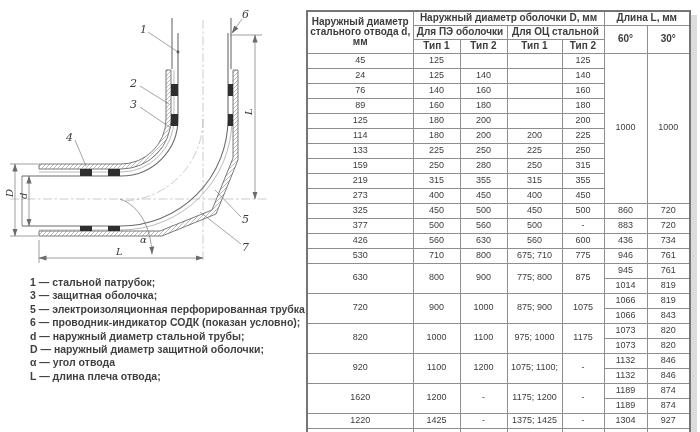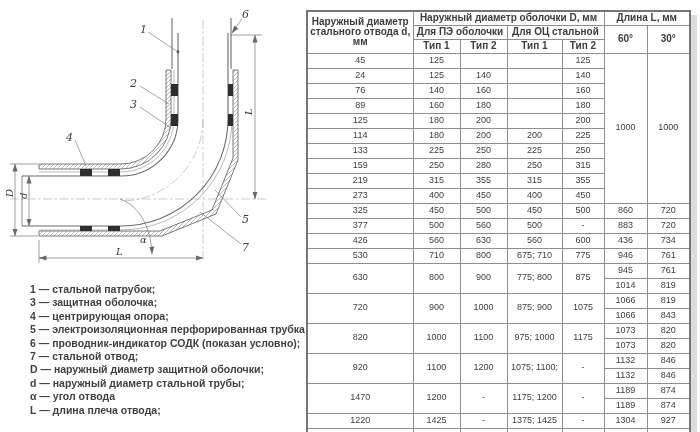--- a/index.html
+++ b/index.html
@@ -1,21 +1,21 @@
 <!DOCTYPE html>
 <html><head>
 <meta charset="utf-8">
 <style>
   html,body{margin:0;padding:0;background:#fff;}
   .stage{position:relative;width:700px;height:432px;background:#fff;overflow:hidden;
          font-family:"Liberation Sans",sans-serif;}
   
   .diagram{position:absolute;left:2px;top:0px;}
   
-  .legend{position:absolute;left:30px;top:283px;width:276px;color:#3f3f3f;
+  .legend{position:absolute;left:30px;top:276px;width:276px;color:#3f3f3f;
           font-size:10.5px;font-weight:700;line-height:13.4px;letter-spacing:0px;}
   .legend-line{white-space:nowrap;}
   
   .table-wrap{position:absolute;left:306px;top:10px;box-shadow:6px 5px 0 #dcdcdc;background:#fff;}
   table.spec{border-collapse:collapse;table-layout:fixed;width:383px;height:411px;
              font-family:"Liberation Sans",sans-serif;}
   table.spec th,table.spec td{border:1px solid #8e8e8e;text-align:center;vertical-align:middle;
              padding:0 1px;color:#3c3c3c;}
   table.spec{border:2px solid #757575;}
   table.spec thead th{font-size:10px;font-weight:700;line-height:10px;}
@@ -118,26 +118,24 @@
       <text x="25" y="199" transform="rotate(-90 25 199)">d</text>
       <text x="114" y="255">L</text>
       <text x="250" y="115" transform="rotate(-90 250 115)">L</text>
       <text x="138" y="243">α</text>
     </g>
   </svg>
 
   <div class="legend" id="legend">
       <div class="legend-line">1 — стальной патрубок;</div>
       <div class="legend-line">3 — защитная оболочка;</div>
-      <div class="legend-line">4 — центрирующая опора;</div>
       <div class="legend-line">5 — электроизоляционная перфорированная трубка;</div>
       <div class="legend-line">6 — проводник-индикатор СОДК (показан условно);</div>
-      <div class="legend-line">7 — стальной отвод;</div>
+      <div class="legend-line">d — наружный диаметр стальной трубы;</div>
       <div class="legend-line">D — наружный диаметр защитной оболочки;</div>
-      <div class="legend-line">d — наружный диаметр стальной трубы;</div>
       <div class="legend-line">α — угол отвода</div>
       <div class="legend-line">L — длина плеча отвода;</div>
     </div>
 
   <div class="table-wrap">
     <table class="spec">
       <colgroup>
         <col style="width:106px">
           <col style="width:47px">
           <col style="width:47px">
@@ -320,21 +318,21 @@
             <td rowspan="2">1075; 1100;</td>
             <td rowspan="2">-</td>
             <td>1132</td>
             <td>846</td>
           </tr>
           <tr>
             <td>1132</td>
             <td>846</td>
           </tr>
           <tr>
-            <td rowspan="2">1470</td>
+            <td rowspan="2">1620</td>
             <td rowspan="2">1200</td>
             <td rowspan="2">-</td>
             <td rowspan="2">1175; 1200</td>
             <td rowspan="2">-</td>
             <td>1189</td>
             <td>874</td>
           </tr>
           <tr>
             <td>1189</td>
             <td>874</td>

